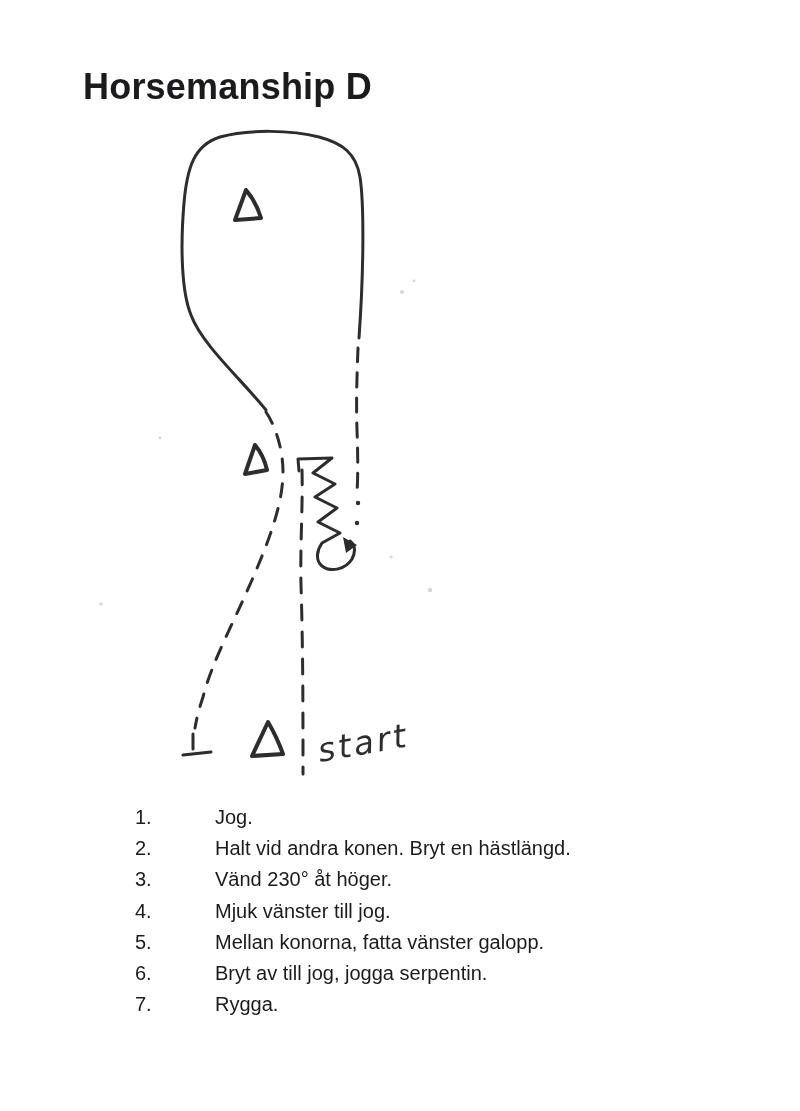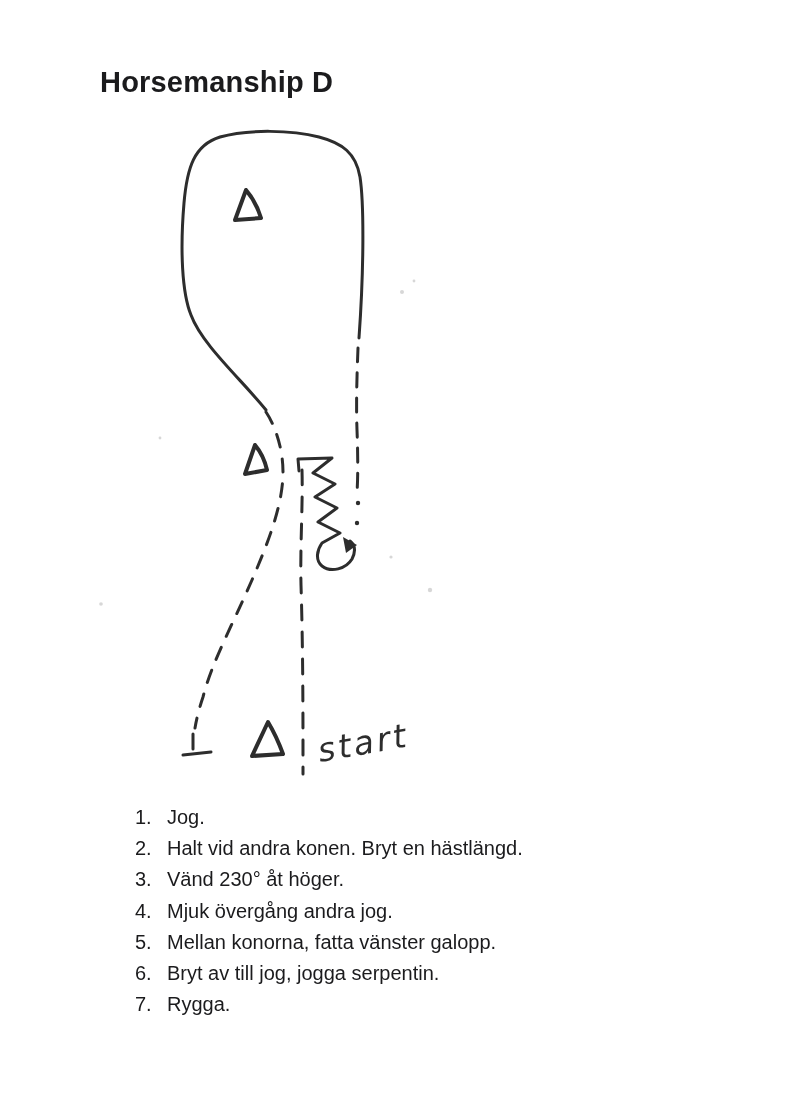--- a/index.html
+++ b/index.html
@@ -11,22 +11,22 @@
   html,body{background:#e8e8e8;}
   .page{
     position:relative;
     width:800px;height:1111px;
     background:var(--bg);
     overflow:hidden;
     font-family:"Liberation Sans", sans-serif;
     margin:0 auto;
   }
   .title{
-    position:absolute;left:100px;top:66px;
-    font-size:29px;font-weight:700;color:var(--text);
+    position:absolute;left:83px;top:66px;
+    font-size:36px;font-weight:700;color:var(--text);
     letter-spacing:.2px;
   }
   .diagram-svg{position:absolute;left:0;top:0;}
   .stroke{fill:none;stroke:var(--ink);stroke-linecap:round;stroke-linejoin:round;}
   .w3{stroke-width:3px;}
   .w4{stroke-width:4px;}
   .dash-a{stroke-dasharray:14 11;}
   .dash-b{stroke-dasharray:15 12;}
   .dash-c{stroke-dasharray:13 12;}
   .dot{fill:var(--ink);stroke:none;}
@@ -39,21 +39,21 @@
     fill:var(--ink);
   }
   .instructions{
     position:absolute;left:135px;top:802px;width:520px;
     list-style:none;
     color:var(--text);
     font-size:20px;line-height:31.2px;
   }
   .instructions li{display:flex;}
   .instructions .num{width:32px;flex:0 0 32px;}
-  .instructions .txt{flex:1;}
+  .instructions .txt{flex:1;margin-left:48px;}
 </style>
 </head>
 <body>
 
 <div class="page">
 
   <h1 class="title">Horsemanship D</h1>
 
   <svg class="diagram-svg" width="800" height="1111" viewBox="0 0 800 1111">
 
@@ -108,21 +108,21 @@
     <li>
       <span class="num">2.</span>
       <span class="txt">Halt vid andra konen. Bryt en hästlängd.</span>
     </li>
     <li>
       <span class="num">3.</span>
       <span class="txt">Vänd 230° åt höger.</span>
     </li>
     <li>
       <span class="num">4.</span>
-      <span class="txt">Mjuk övergång andra jog.</span>
+      <span class="txt">Mjuk vänster till jog.</span>
     </li>
     <li>
       <span class="num">5.</span>
       <span class="txt">Mellan konorna, fatta vänster galopp.</span>
     </li>
     <li>
       <span class="num">6.</span>
       <span class="txt">Bryt av till jog, jogga serpentin.</span>
     </li>
     <li>

